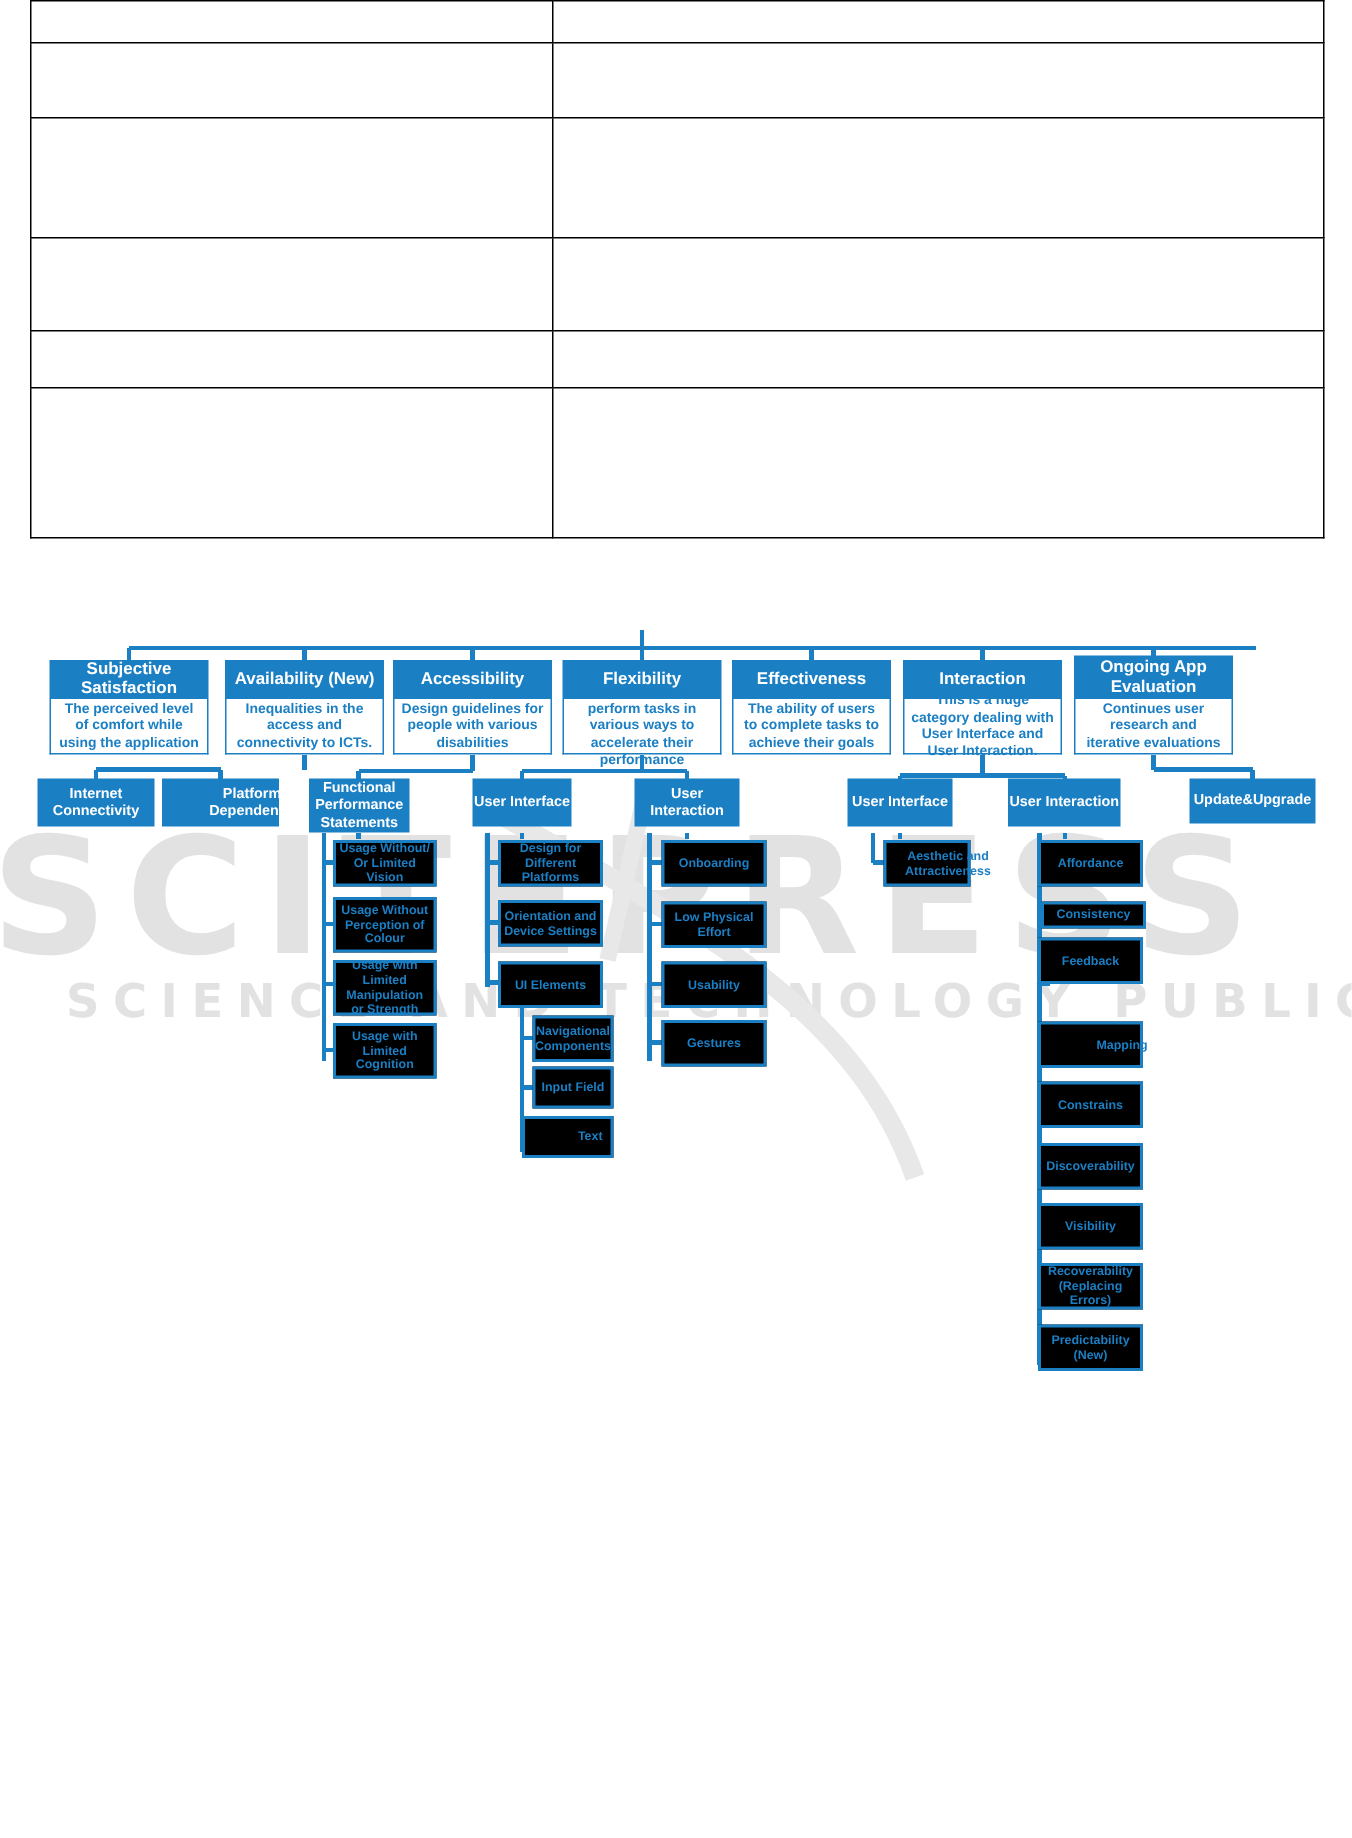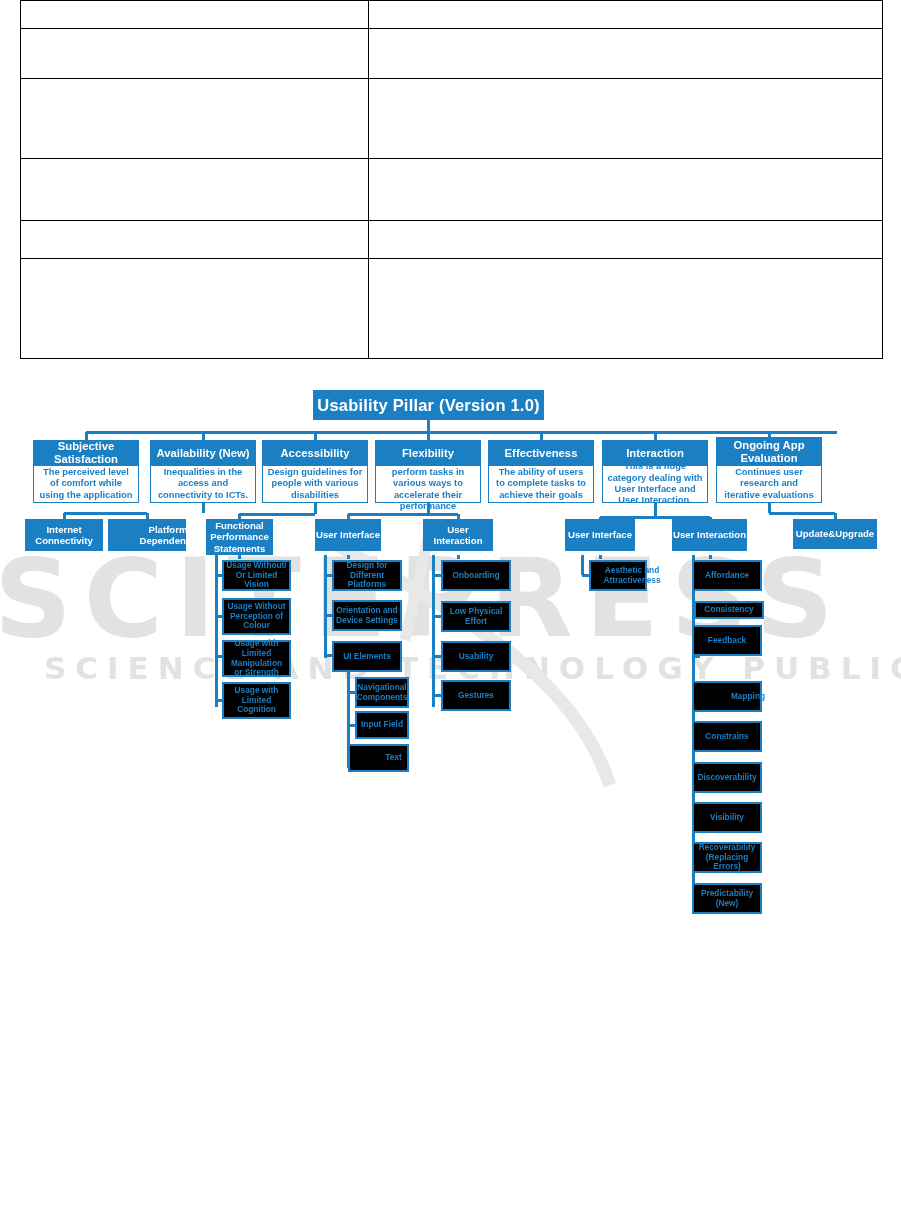--- a/index.html
+++ b/index.html
@@ -172,23 +172,20 @@
     <path d="M693 898 L700 898"></path>
 
     <path d="M769 503 L769 513"></path>
     <path d="M835 513 L769 513"></path>
     <path d="M835 513 L835 519"></path>
   </g>
 </svg>
 
 <div id="diagram">
 
-  <div class="node fill root" style="left:313px;top:390px;width:231px;height:30px;">
-    <span>Usability Pillar (Version 1.0)</span>
-  </div>
 
   <div class="node fill lvl1-head" style="left:33px;top:440px;width:106px;height:26px;">
     <span>Subjective Satisfaction</span>
   </div>
   <div class="node body lvl1-body" style="left:33px;top:466px;width:106px;height:37px;">
     <span>The perceived level of comfort while using the application</span>
   </div>
 
   <div class="node fill lvl1-head" style="left:150px;top:440px;width:106px;height:26px;">
     <span>Availability (New)</span>

